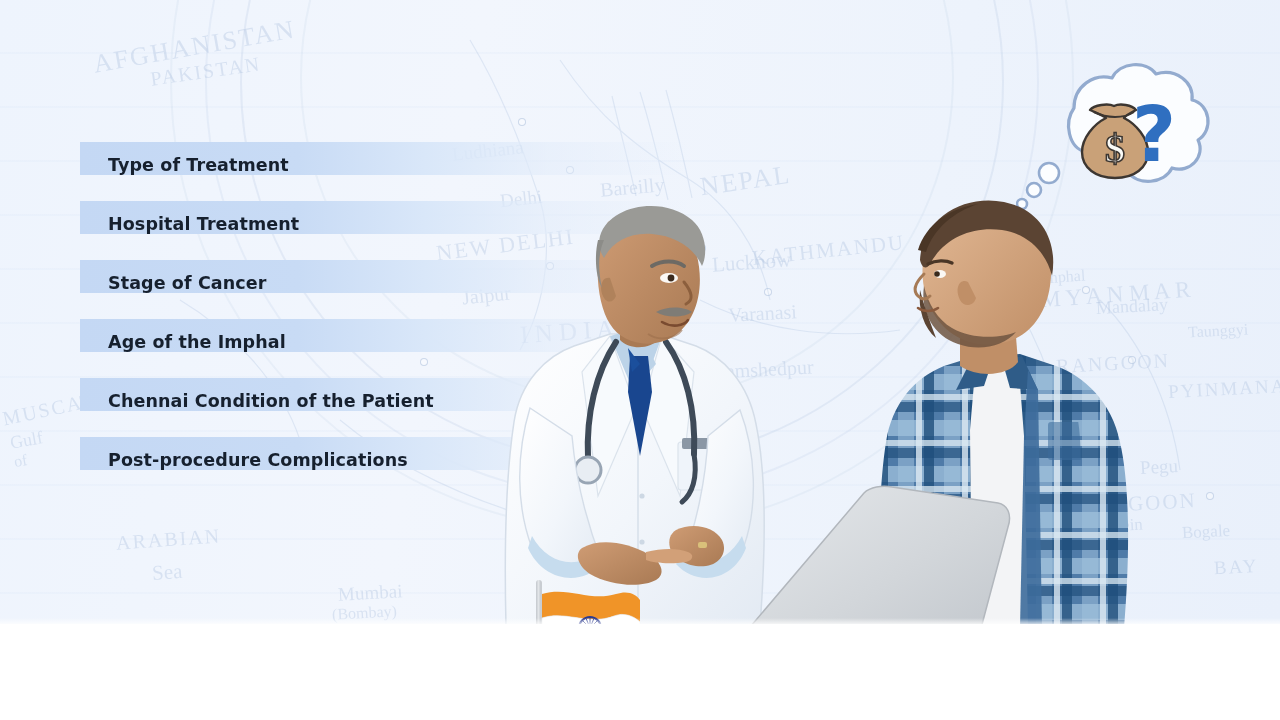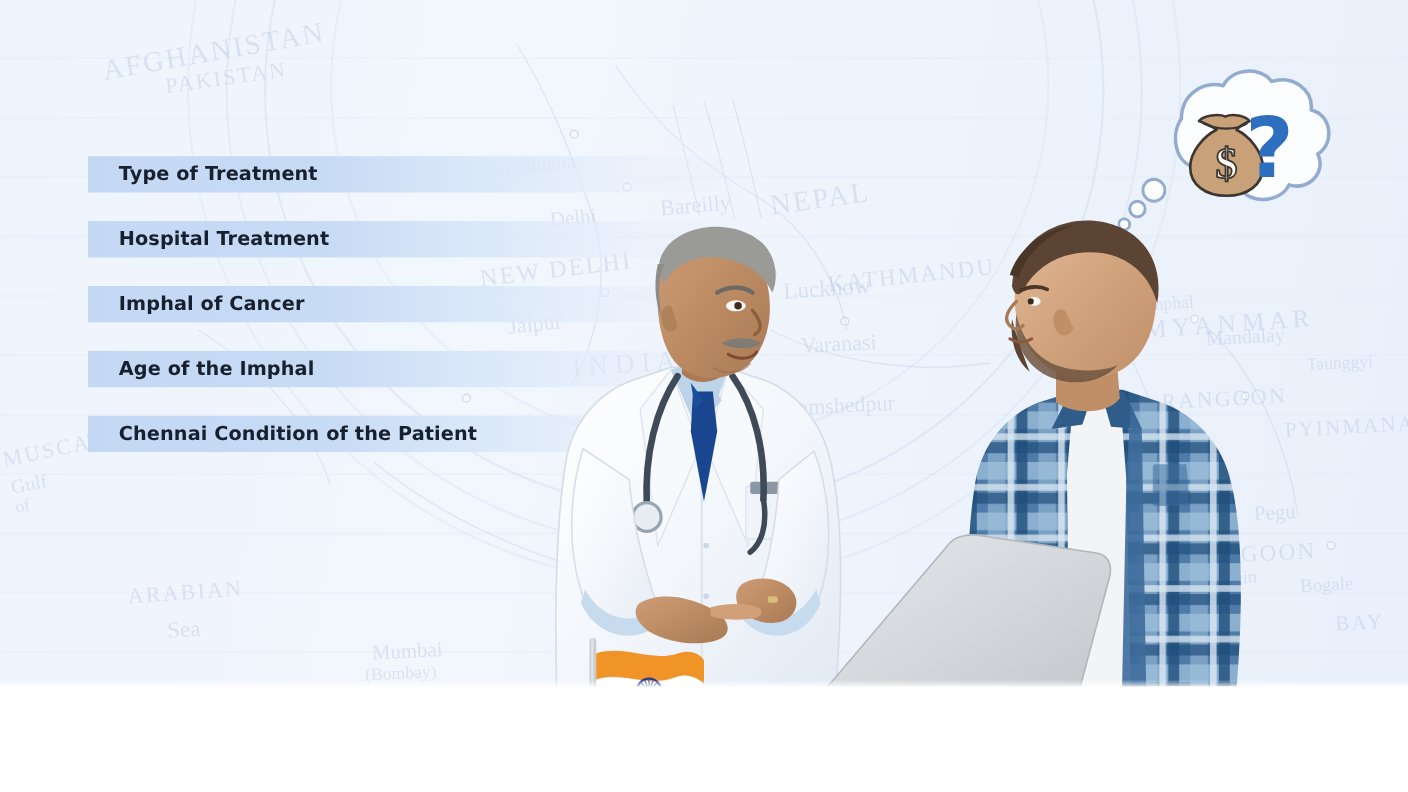--- a/index.html
+++ b/index.html
@@ -59,21 +59,21 @@
     border:1.5px solid rgba(150,175,210,.45);
     background:rgba(255,255,255,.4);
     pointer-events:none;
   }
   
   .bar-list{position:absolute;left:80px;top:142px;width:780px;}
   .bar{
     position:relative;height:33px;margin-bottom:26px;
     background:linear-gradient(to right,#c4d8f4 0%,#c8dbf5 28%,#d9e7f9 44%,
                  rgba(226,236,250,.55) 60%, rgba(235,242,252,0.0) 78%);
-    display:flex;align-items:center;
+    display:flex;align-items:flex-end;
   }
   .bar-label{
     padding-left:28px;
     font-family:"DejaVu Sans","Liberation Sans",sans-serif;
     font-size:17.5px;font-weight:700;letter-spacing:.1px;
     color:#16202e;
     white-space:nowrap;
   }
   
   .thought{position:absolute;left:1016px;top:56px;width:210px;height:160px;}
@@ -172,27 +172,30 @@
   </svg>
 
   <div class="bar-list" id="barlist">
       <div class="bar">
         <span class="bar-label">Type of Treatment</span>
       </div>
       <div class="bar">
         <span class="bar-label">Hospital Treatment</span>
       </div>
       <div class="bar">
-        <span class="bar-label">Imphal of Cancer</span>
+        <span class="bar-label">Stage of Cancer</span>
       </div>
       <div class="bar">
         <span class="bar-label">Age of the Imphal</span>
       </div>
       <div class="bar">
         <span class="bar-label">Chennai Condition of the Patient</span>
+      </div>
+      <div class="bar">
+        <span class="bar-label">Post-procedure Complications</span>
       </div>
     </div>
 
   <div class="thought">
     <svg width="210" height="160" viewBox="0 0 210 160">
 
       <g>
         <path d="M58,52 C58,30 78,17 96,22 C104,6 130,4 140,18
                  C160,12 178,26 176,44 C194,48 198,74 182,84
                  C190,100 174,118 156,112 C148,128 122,130 112,116

